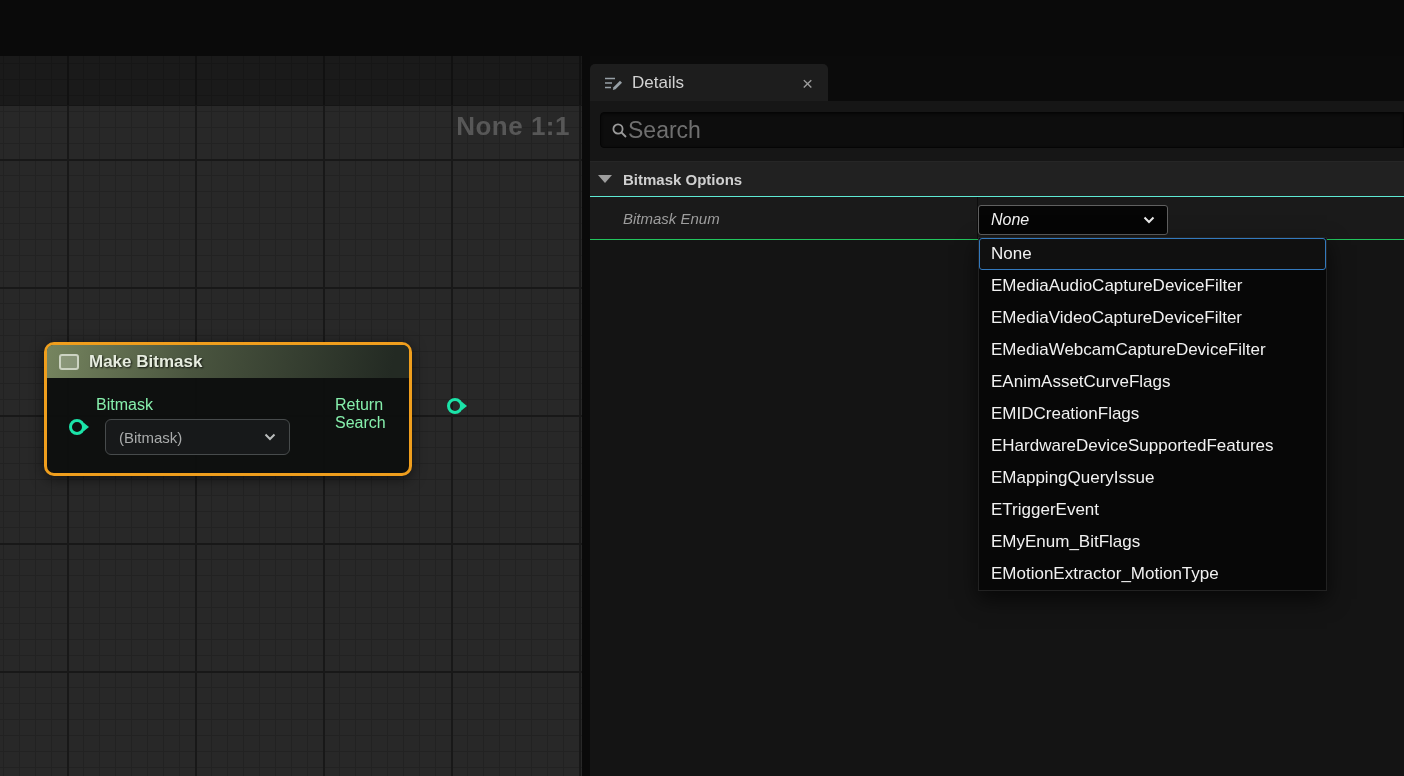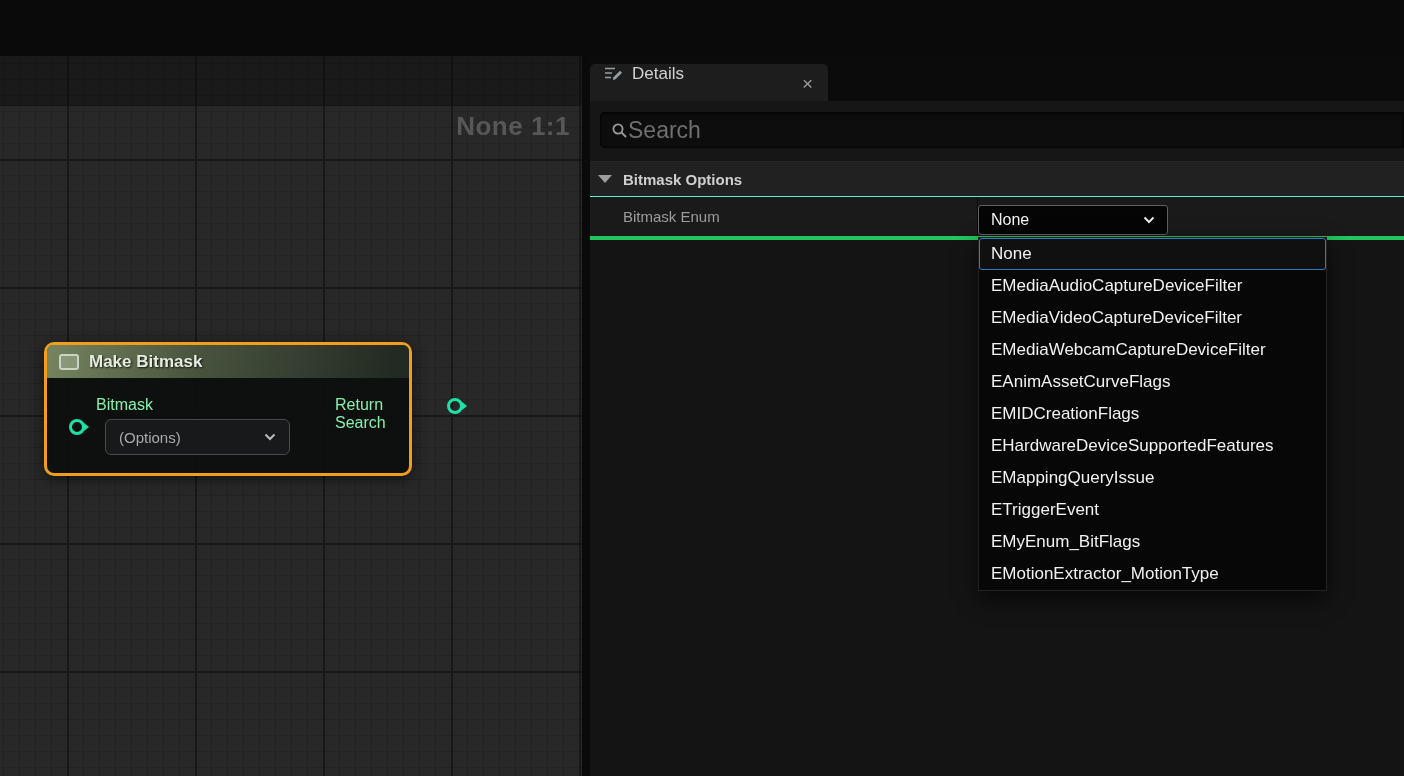--- a/index.html
+++ b/index.html
@@ -62,21 +62,21 @@
     display:flex; align-items:center; justify-content:space-between; padding:0 13px; cursor:pointer;
   }
   .node-combo .val{ color:#a9abab; font-size:15px; }
 
   .v-sep{ position:absolute; left:582px; top:56px; width:8px; height:720px; background:#0a0a0a; }
 
   
   .panel{ position:absolute; left:590px; top:56px; width:814px; height:720px; background:#141414; }
   .tab-row{ position:absolute; left:0; top:0; width:100%; height:45px; background:#0b0b0b; }
   .tab{ position:absolute; left:0; top:8px; width:238px; height:37px; background:#1d1d1d;
-    border-radius:5px 5px 0 0; display:flex; align-items:flex-start; cursor:pointer; }
+    border-radius:5px 5px 0 0; display:flex; align-items:center; cursor:pointer; }
   .tab-icon{ margin-left:13px; flex:0 0 auto; }
   .tab-title{ margin-left:9px; font-size:17px; color:#d2d2d2; }
   .tab-close{ position:absolute; right:15px; top:50%; transform:translateY(-50%);
     color:#9b9b9b; font-size:19px; line-height:1; cursor:pointer; }
 
   .search-row{ position:absolute; left:0; top:45px; width:100%; height:60px; background:#161616; }
   .search-box{ position:absolute; left:10px; top:11px; right:0; height:36px; box-sizing:border-box;
     background:#0d0d0d; border:1px solid #050505; border-radius:4px 0 0 4px;
     display:flex; align-items:center; box-shadow:inset 0 1px 3px rgba(0,0,0,.6); }
   .search-icon{ margin-left:10px; flex:0 0 auto; }
@@ -85,21 +85,21 @@
   .search-input::placeholder{ color:#6f6f6f; }
 
   .section-header{ position:absolute; left:0; top:105px; width:100%; height:36px; box-sizing:border-box;
     background:#212121; border-top:1px solid #262626; border-bottom:1px solid #5eead4;
     display:flex; align-items:center; cursor:pointer; }
   .tri{ width:0; height:0; border-left:7px solid transparent; border-right:7px solid transparent;
     border-top:8px solid #9d9d9d; margin-left:8px; }
   .section-title{ margin-left:11px; font-size:15px; font-weight:700; color:#cfcfcf; }
 
   .prop-row{ position:absolute; left:0; top:141px; width:100%; height:43px; box-sizing:border-box;
-    background:#1a1a1a; border-bottom:4px solid #22c55e; display:flex; }
+    background:#1a1a1a; border-bottom:1px solid #22c55e; display:flex;font-style:italic; }
   .prop-label-cell{ width:388px; box-sizing:border-box; border-right:1px solid #0d0d0d;
     display:flex; align-items:center; }
   .prop-label{ margin-left:33px; font-size:15px; color:#9d9d9d; }
   .prop-value-cell{ flex:1; position:relative; }
   .combo{ position:absolute; left:0; top:8px; width:190px; height:30px; box-sizing:border-box;
     background:#050505; border:1px solid #606060; border-radius:3px;
     display:flex; align-items:center; justify-content:space-between; padding:0 12px; cursor:pointer; }
   .combo-text{ color:#f2f2f2; font-size:16px; }
 
   .enum-list{ position:absolute; left:388px; top:181px; width:349px; box-sizing:border-box;
@@ -119,21 +119,21 @@
   <div class="zoom-label">None 1:1</div>
 
   <div class="node">
     <div class="node-header">
       <span class="node-icon"></span>
       <span class="node-title">Make Bitmask</span>
     </div>
     <div class="pin-label in">Bitmask</div>
     <div class="pin pin-in"></div>
     <div class="node-combo">
-      <span class="val">(Options)</span>
+      <span class="val">(Bitmask)</span>
       <svg width="12" height="8" viewBox="0 0 12 8">
         <path d="M1.5 1.5 6 6l4.5-4.5" fill="none" stroke="#b9bcbc" stroke-width="2"></path>
       </svg>
     </div>
     <div class="pin-label out">Return Search</div>
     <div class="pin pin-out"></div>
   </div>
 </div>
 
 <div class="v-sep"></div>

